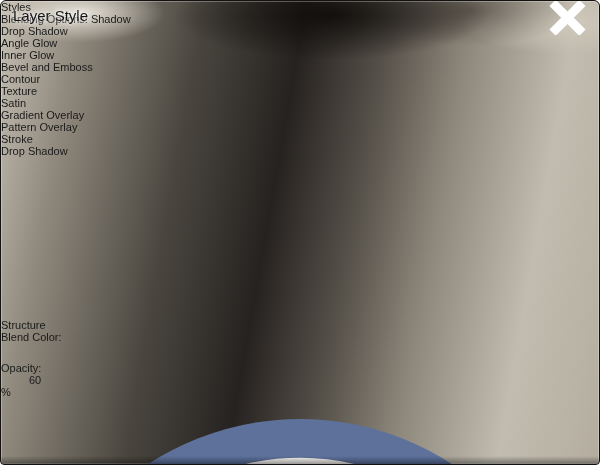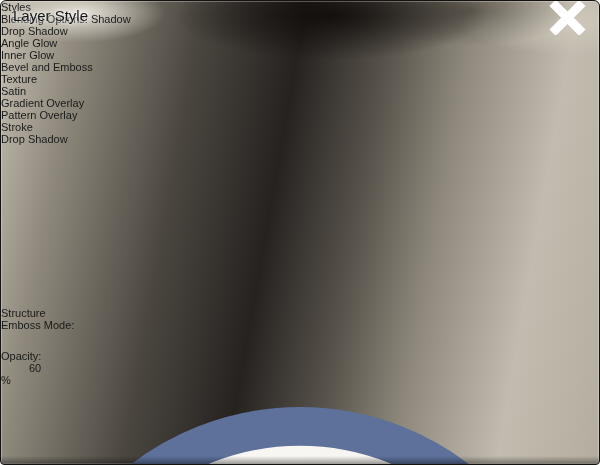--- a/index.html
+++ b/index.html
@@ -122,38 +122,39 @@
 
   
   <div class="sidebar">
     <div class="sb-header">Styles</div>
     <div class="sb-blend">Blending Options: Shadow</div>
     <div id="sb-items">
         <div class="sb-item selected"><span class="cb checked"></span><span>Drop Shadow</span></div>
         <div class="sb-item"><span class="cb"></span><span>Angle Glow</span></div>
         <div class="sb-item"><span class="cb"></span><span>Inner Glow</span></div>
         <div class="sb-item"><span class="cb"></span><span>Bevel and Emboss</span></div>
+        <div class="sb-item indent"><span class="cb"></span><span>Contour</span></div>
         <div class="sb-item indent"><span class="cb"></span><span>Texture</span></div>
         <div class="sb-item"><span class="cb"></span><span>Satin</span></div>
         <div class="sb-item"><span class="cb"></span><span>Gradient Overlay</span></div>
         <div class="sb-item"><span class="cb"></span><span>Pattern Overlay</span></div>
         <div class="sb-item"><span class="cb"></span><span>Stroke</span></div>
       </div>
   </div>
 
   
   <div class="mainpanel"></div>
   <div class="legend" style="left:190px; top:40px;">Drop Shadow</div>
 
   
   <div class="groupbox" style="left:185px; top:61px; width:281px; height:162px;"></div>
   <div class="legend" style="left:198px; top:55px;">Structure</div>
 
   
-  <div class="flabel" style="left:160px; top:79px;">Emboss Mode:</div>
+  <div class="flabel" style="left:160px; top:79px;">Blend Color:</div>
   <div class="swatch" style="left:374px; top:74px; width:29px; height:19px;"></div>
 
   
   <div class="flabel" style="left:160px; top:100px;">Opacity:</div>
   <div class="track" style="left:258px; top:105px; width:88px;"></div>
   <div class="thumb" style="left: 258px; top: 98px; transform: translateX(47.4px);"></div>
   <div class="valbox focused" style="left:364px; top:96px;margin-left:28px;">
     <span class="sel">60</span>
   </div>
   <div class="unit" style="left:410px; top:99px;">%</div>

